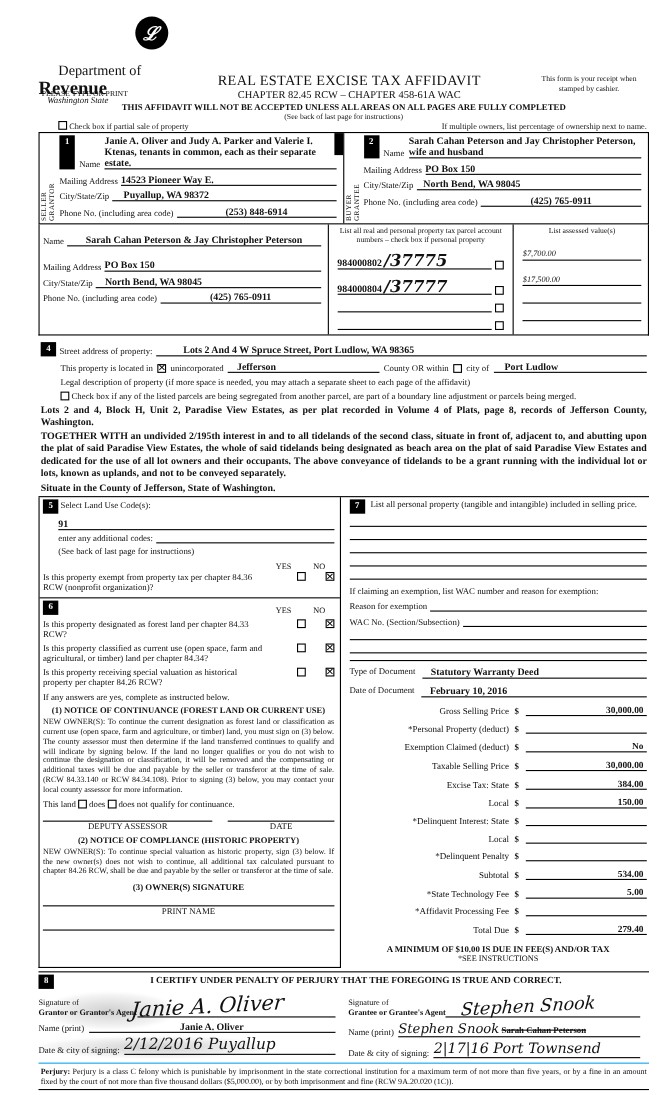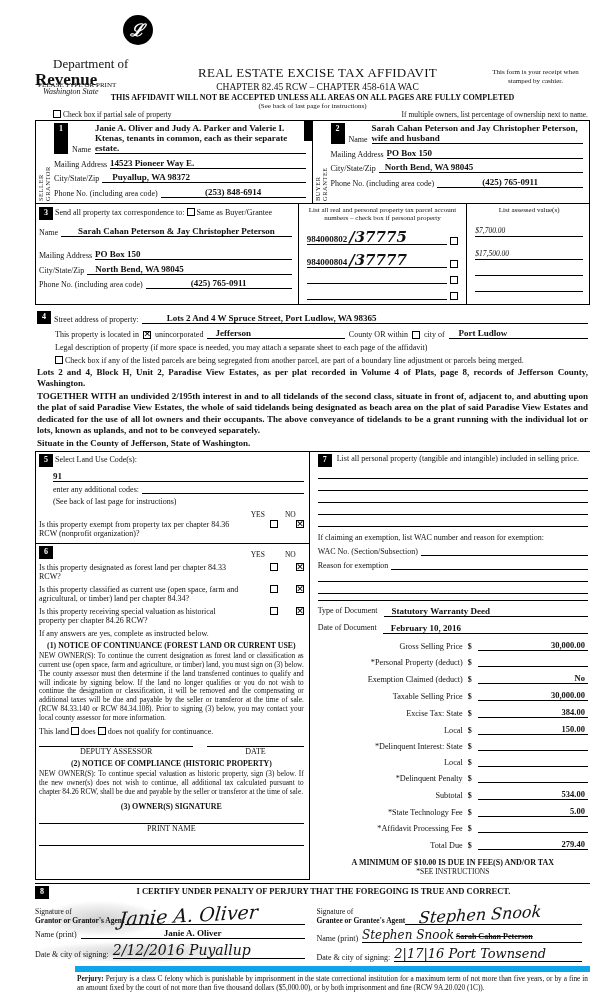--- a/index.html
+++ b/index.html
@@ -109,22 +109,22 @@
   .sb { width:50%; padding-right:8px; position:relative; }
   .sb .lab2 { font-size:7.5px; line-height:1.2; }
   .sigfld { display:flex; align-items:flex-end; }
   .sigfld .fld { flex:1; }
   .prow { display:flex; align-items:flex-end; gap:4px; margin-top:3px; }
   .prow .fld { flex:1; text-align:center; }
   .struck { text-decoration:line-through; font-weight:bold; font-size:8px; }
   .smudge { position:absolute; border-radius:50%; pointer-events:none;
             background:radial-gradient(ellipse, rgba(120,120,120,.35), rgba(160,160,160,.12) 60%, transparent 75%);
             filter:blur(1px); }
-  .perjury { border-top:6px solid #0ea5e9; border-bottom:1.5px solid #000;
-             margin-top:4px; padding:2px 2px 3px 2px; font-size:7.3px; text-align:justify; line-height:1.25;margin-left:40px; }
+  .perjury { border-top:1px solid #0ea5e9; border-bottom:1.5px solid #000;
+             margin-top:4px; padding:2px 2px 3px 2px; font-size:7.3px; text-align:justify; line-height:1.25; }
 
   
   .foot { position:relative; height:60px; }
   .stamp { position:absolute; left:0px; top:18px; font-family:"DejaVu Sans Mono", monospace;
            font-size:9px; letter-spacing:1px; color:#222; }
   .tline { position:absolute; left:250px; right:0; top:8px; border-top:1.5px solid #000; }
   .tuo { position:absolute; left:270px; top:12px; font-size:8.5px; font-weight:bold; letter-spacing:0.3px; }
   .ct { position:absolute; right:8px; top:12px; font-size:8.5px; font-weight:bold; letter-spacing:0.3px; }
 </style>
 </head>
@@ -202,26 +202,20 @@
       </div>
       <div class="lline">
         <span>Phone No. (including area code)</span>
         <span class="fld v ctr">(425) 765-0911</span>
       </div>
     </div>
   </div>
 
   <div class="box3">
     <div class="s3l">
-      <div>
-        <span class="nb">3</span>
-        <span>Send all property tax correspondence to:</span>
-        <span class="cb"></span>
-        <span>Same as Buyer/Grantee</span>
-      </div>
       <div class="lline" style="margin-top:6px">
         <span>Name</span>
         <span class="fld v ctr">Sarah Cahan Peterson &amp; Jay Christopher Peterson</span>
       </div>
       <div class="lline" style="margin-top:12px">
         <span>Mailing Address</span>
         <span class="fld v">PO Box 150</span>
       </div>
       <div class="lline">
         <span>City/State/Zip</span>
@@ -395,25 +389,25 @@
         <span class="nb">7</span>
         <span>List all personal property (tangible and intangible) included in selling price.</span>
       </div>
       <div class="blank"></div>
       <div class="blank"></div>
       <div class="blank"></div>
       <div class="blank"></div>
       <div class="blank"></div>
       <div style="margin-top:6px">If claiming an exemption, list WAC number and reason for exemption:</div>
       <div class="lline" style="margin-top:5px">
+        <span>Reason for exemption</span>
+        <span class="fld"></span>
+      </div>
+      <div class="lline" style="margin-top:5px">
         <span>WAC No. (Section/Subsection)</span>
-        <span class="fld"></span>
-      </div>
-      <div class="lline" style="margin-top:5px">
-        <span>Reason for exemption</span>
         <span class="fld"></span>
       </div>
       <div class="blank"></div>
       <div class="blank" style="margin-bottom:4px"></div>
 
       <div class="docline" style="border-top:1px solid #000; padding-top:5px">
         <span>Type of Document</span>
         <span class="fld v">Statutory Warranty Deed</span>
       </div>
       <div class="docline">

